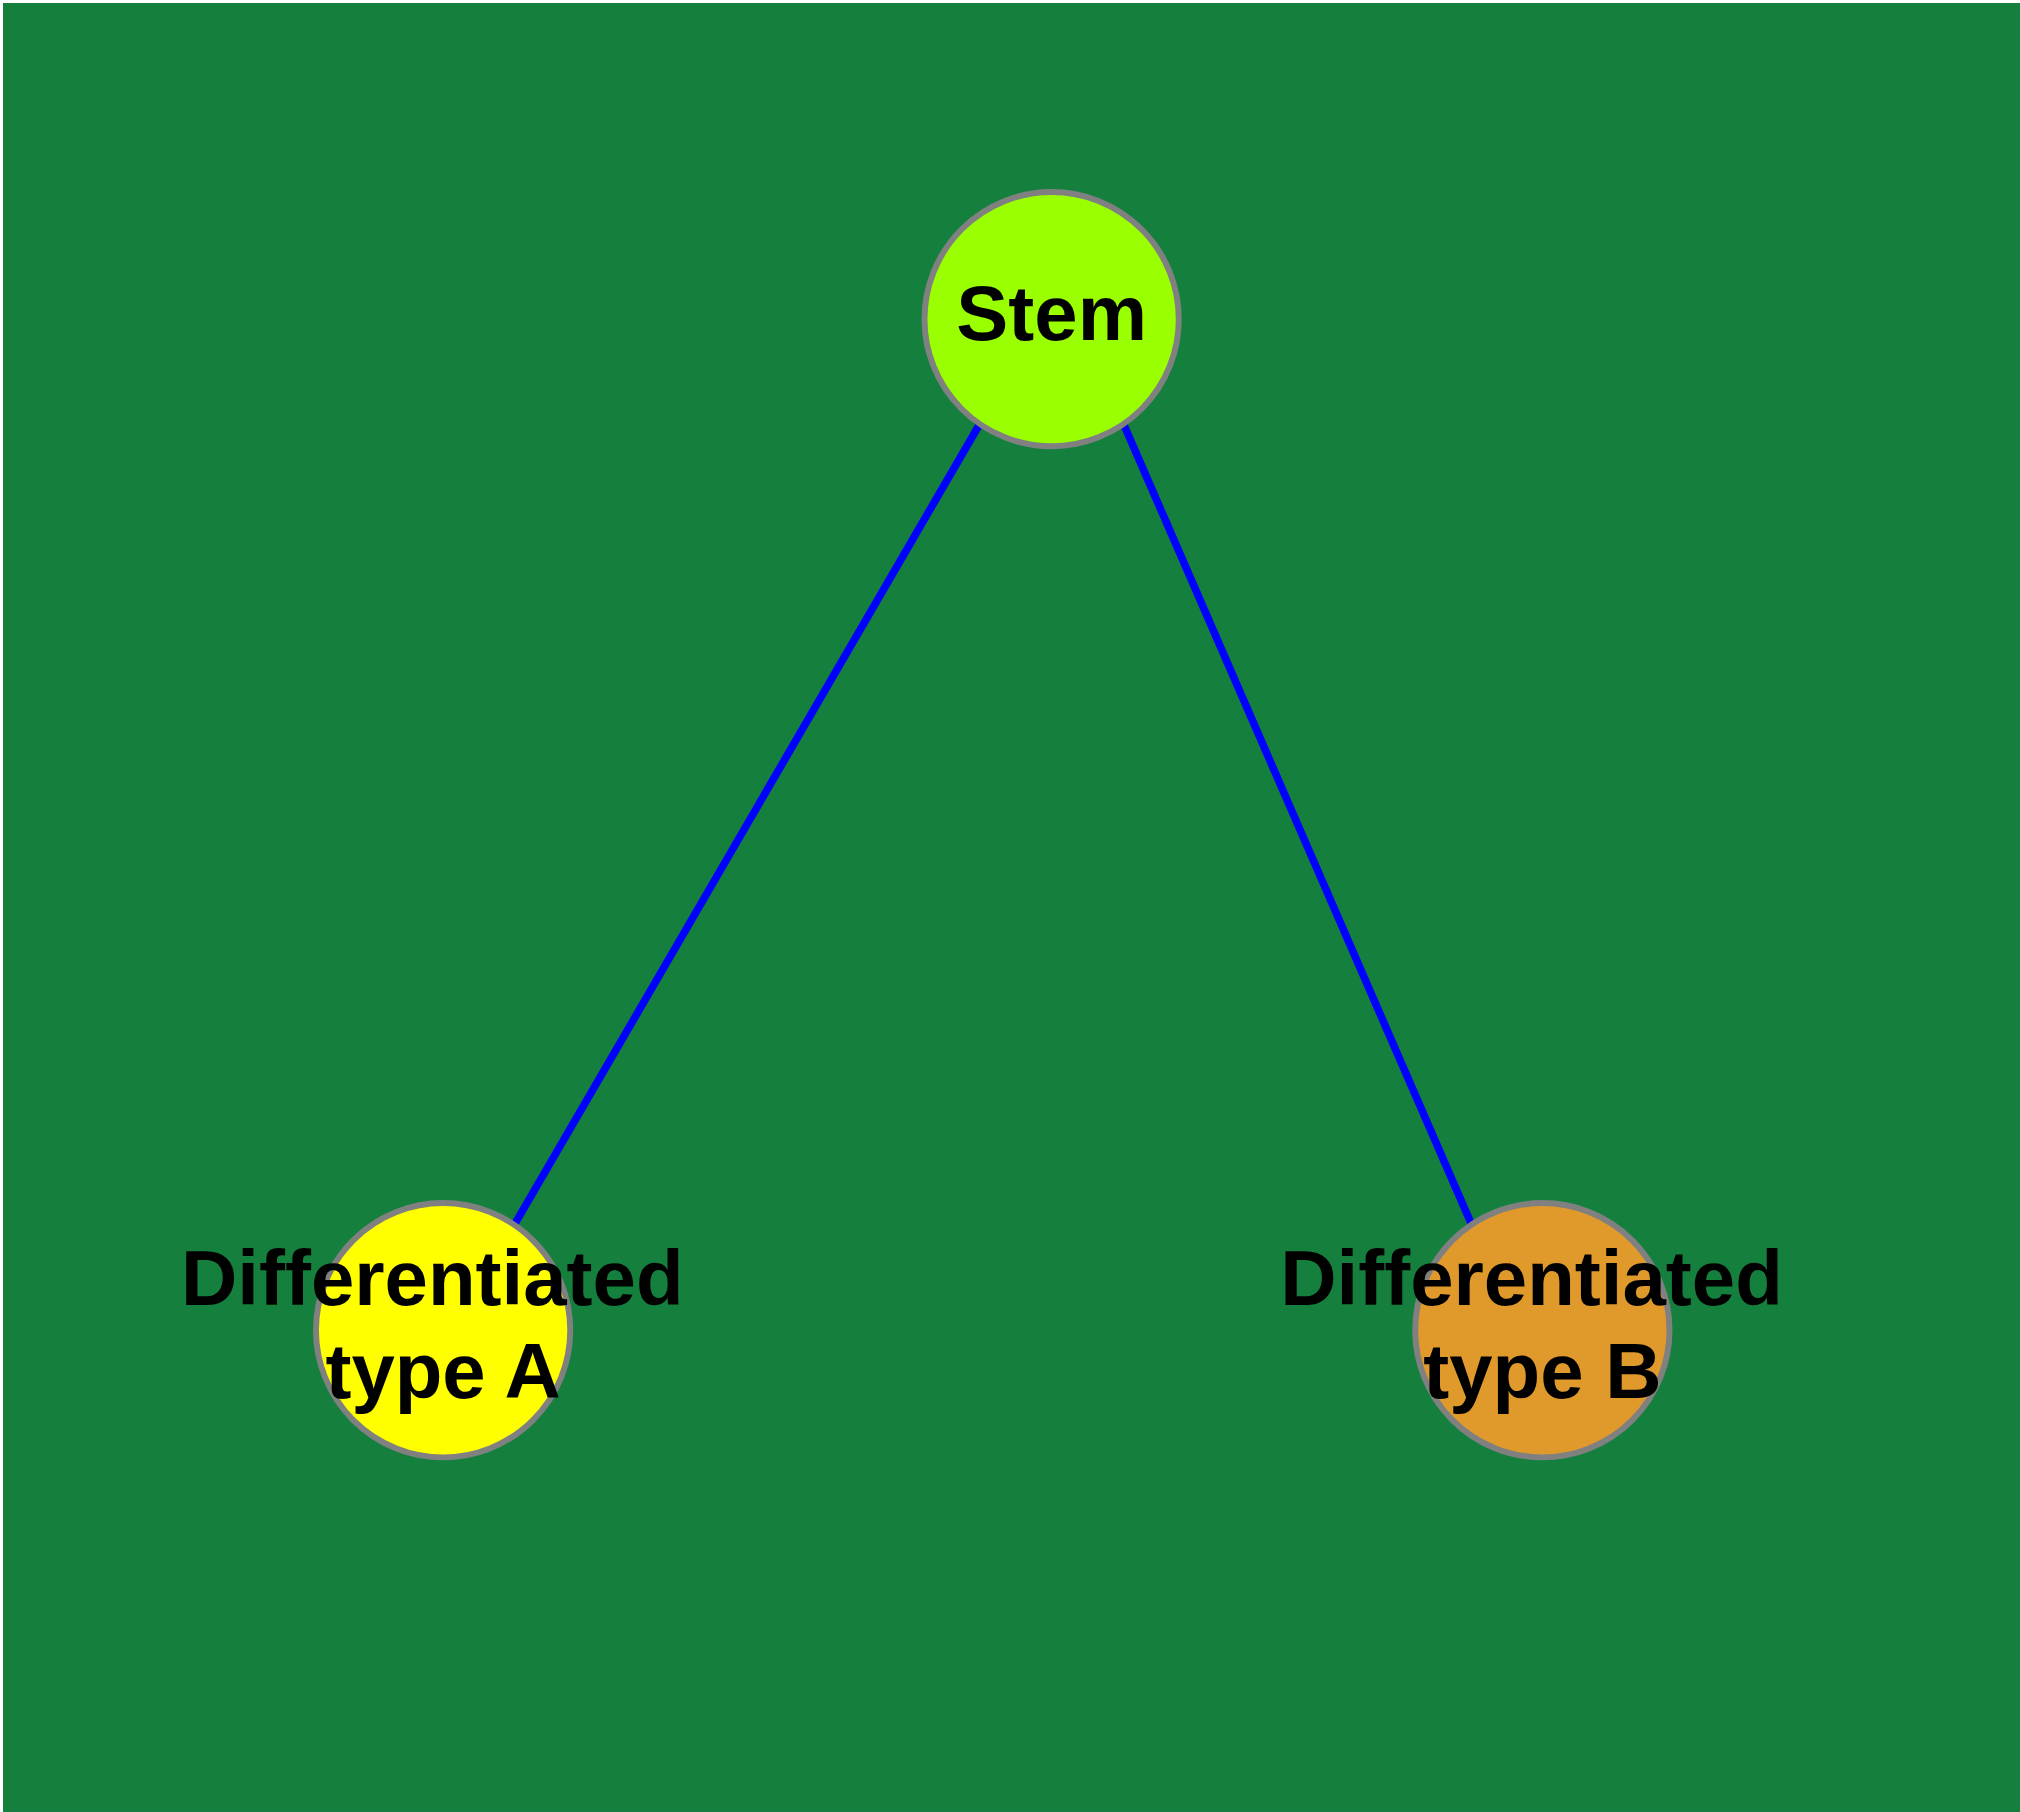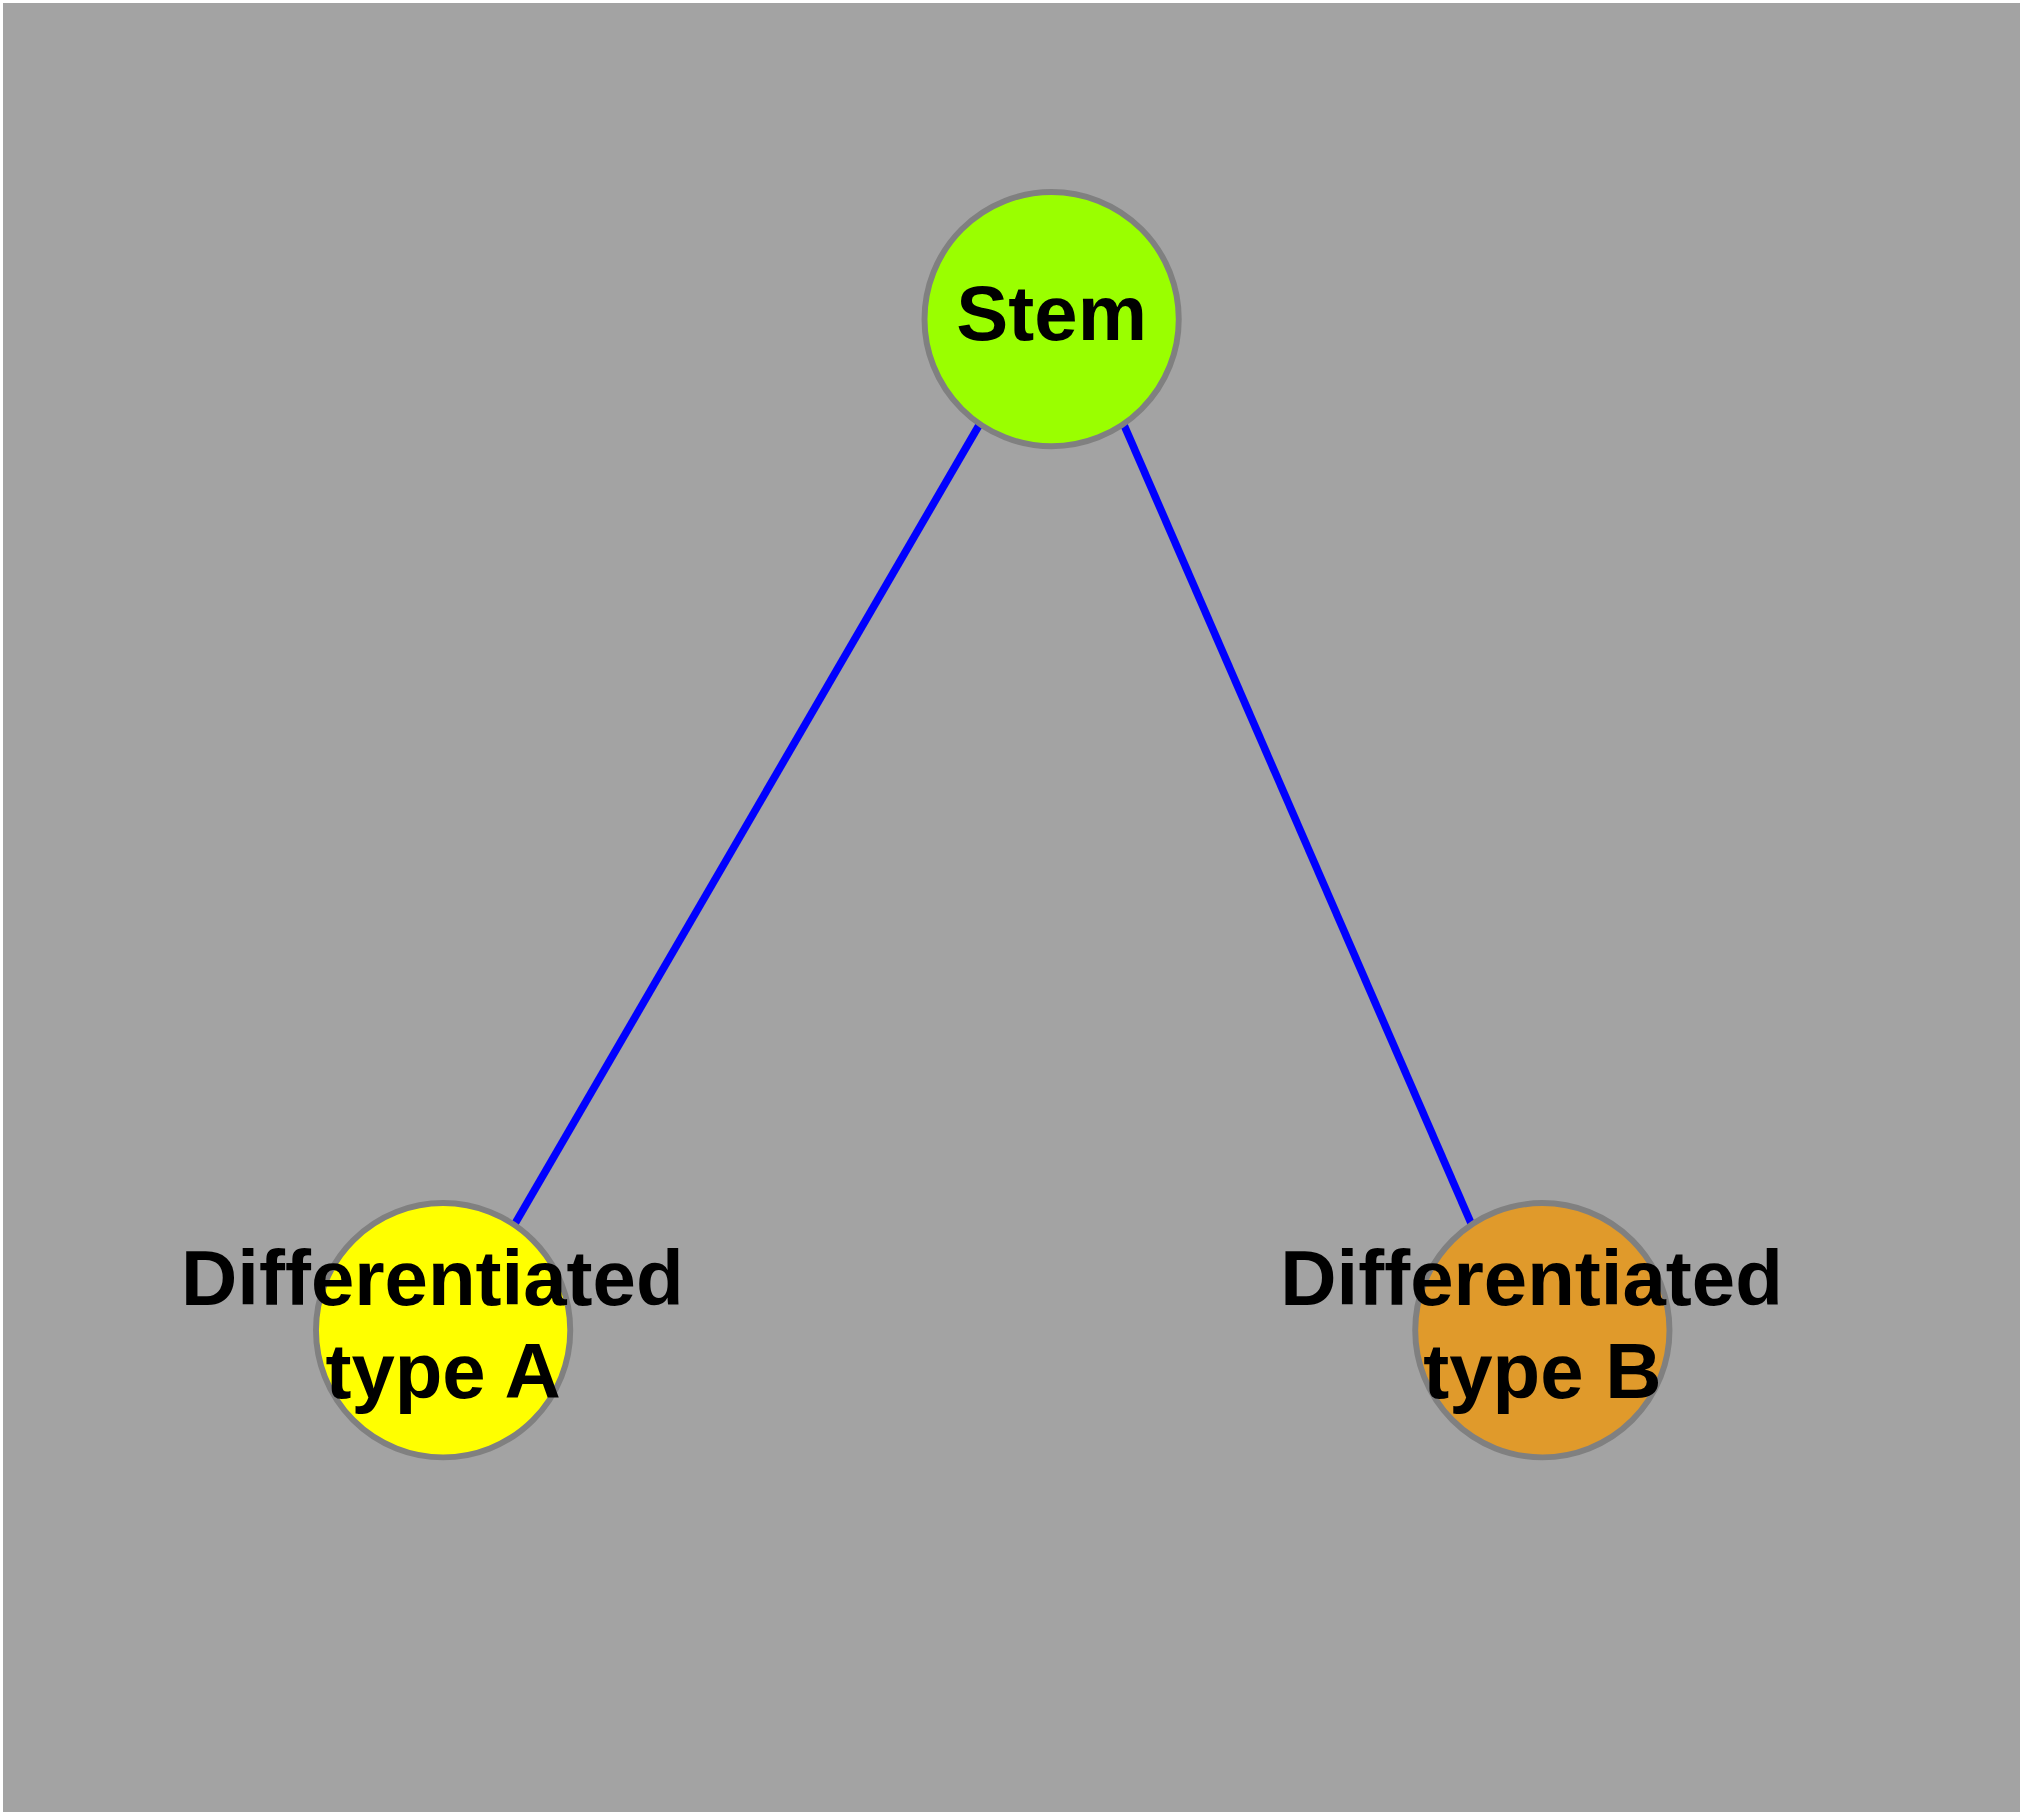--- a/index.html
+++ b/index.html
@@ -10,21 +10,21 @@
   body {
     width: 2021px;
     height: 1812px;
     overflow: hidden;
     font-family: "Liberation Sans", sans-serif;
   }
   #canvas {
     position: relative;
     width: 2021px;
     height: 1812px;
-    background: #a3a3a3;
+    background: #15803d;
     box-sizing: border-box;
     border-top: 3.4px solid #ffffff;
     border-left: 3.4px solid #ffffff;
     overflow: hidden;
     padding-left: 30px;
   }
   #graph-svg {
     position: absolute;
     top: 0;
     left: 0;

